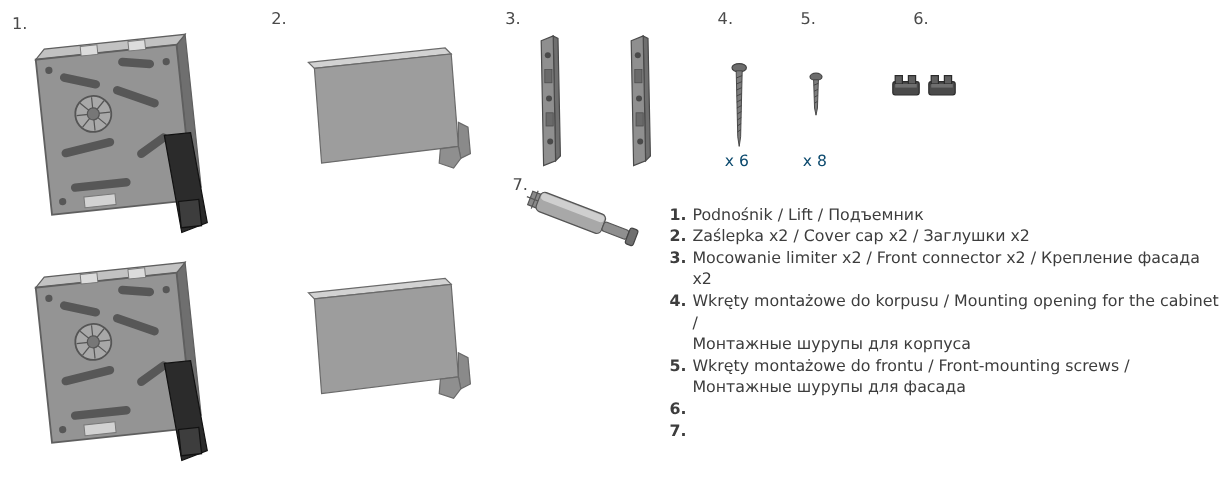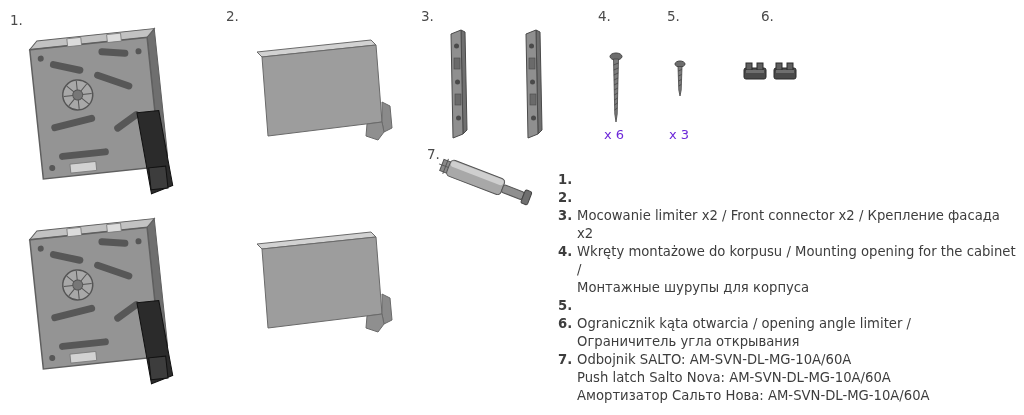--- a/index.html
+++ b/index.html
@@ -13,21 +13,21 @@
     overflow: hidden;
   }
   .abs { position: absolute; }
   .callout {
     font-size: 13.5px;
     color: #4a4a4a;
     line-height: 16px;
   }
   .count-label {
     font-size: 13px;
-    color: #6d28d9;
+    color: #0c4a6e;
   }
   .legend {
     position: absolute;
     left: 558px;
     top: 171px;
     width: 462px;
     font-size: 13.2px;
     line-height: 18px;
     color: #3d3d3d;
   }
@@ -158,21 +158,21 @@
   </div>
   <div class="abs count-label" style="left:604px; top:127px;">x 6</div>
 
   <div class="abs" style="left:673px; top:60px;">
     <svg width="14" height="42" viewBox="0 0 14 42">
       <ellipse cx="7" cy="4" rx="5" ry="3" fill="#6d6d6d" stroke="#444" stroke-width="1"></ellipse>
       <polygon points="5,6.5 9,6.5 8.2,30 7,36 5.8,30" fill="#7d7d7d" stroke="#444" stroke-width="0.8"></polygon>
       <path d="M5.2,11 L8.8,9.5 M5.4,16 L8.6,14.5 M5.6,21 L8.4,19.5 M5.8,26 L8.2,24.5" stroke="#444" stroke-width="0.8" fill="none"></path>
     </svg>
   </div>
-  <div class="abs count-label" style="left:669px; top:127px;">x 3</div>
+  <div class="abs count-label" style="left:669px; top:127px;">x 8</div>
 
   <div class="abs" style="left:742px; top:60px;">
     <svg width="26" height="22" viewBox="0 0 26 22">
       <rect x="2" y="8" width="22" height="11" rx="2" fill="#4a4a4a" stroke="#2b2b2b" stroke-width="1"></rect>
       <rect x="4" y="3" width="6" height="7" fill="#5f5f5f" stroke="#2b2b2b" stroke-width="1"></rect>
       <rect x="15" y="3" width="6" height="7" fill="#5f5f5f" stroke="#2b2b2b" stroke-width="1"></rect>
       <rect x="4" y="10" width="18" height="3" fill="#6f6f6f"></rect>
     </svg>
   </div>
   <div class="abs" style="left:772px; top:60px;">
@@ -193,42 +193,41 @@
         <rect x="10" y="12" width="56" height="6" rx="3" fill="#cfcfcf"></rect>
         <rect x="67" y="16" width="22" height="8" rx="2" fill="#8f8f8f" stroke="#555" stroke-width="1"></rect>
         <rect x="89" y="13" width="7" height="14" rx="2" fill="#6f6f6f" stroke="#444" stroke-width="1"></rect>
       </g>
     </svg>
   </div>
 
   <div class="legend">
     <div class="legend-item">
       <span class="legend-num">1.</span>
+      <span class="legend-text">Podnośnik / Lift / Подъемник</span>
     </div>
     <div class="legend-item">
       <span class="legend-num">2.</span>
+      <span class="legend-text">Zaślepka x2 / Cover cap x2 / Заглушки x2</span>
     </div>
     <div class="legend-item">
       <span class="legend-num">3.</span>
       <span class="legend-text">Mocowanie limiter x2 / Front connector x2 / Крепление фасада x2</span>
     </div>
     <div class="legend-item">
       <span class="legend-num">4.</span>
       <span class="legend-text">Wkręty montażowe do korpusu / Mounting opening for the cabinet /
 Монтажные шурупы для корпуса</span>
     </div>
     <div class="legend-item">
       <span class="legend-num">5.</span>
+      <span class="legend-text">Wkręty montażowe do frontu / Front-mounting screws /
+Монтажные шурупы для фасада</span>
     </div>
     <div class="legend-item">
       <span class="legend-num">6.</span>
-      <span class="legend-text">Ogranicznik kąta otwarcia / opening angle limiter /
-Ограничитель угла открывания</span>
     </div>
     <div class="legend-item">
       <span class="legend-num">7.</span>
-      <span class="legend-text">Odbojnik SALTO: AM-SVN-DL-MG-10A/60A
-Push latch Salto Nova: AM-SVN-DL-MG-10A/60A
-Амортизатор Сальто Нова: AM-SVN-DL-MG-10A/60A</span>
     </div>
   </div>
 
 </div>
 
 </body></html>

